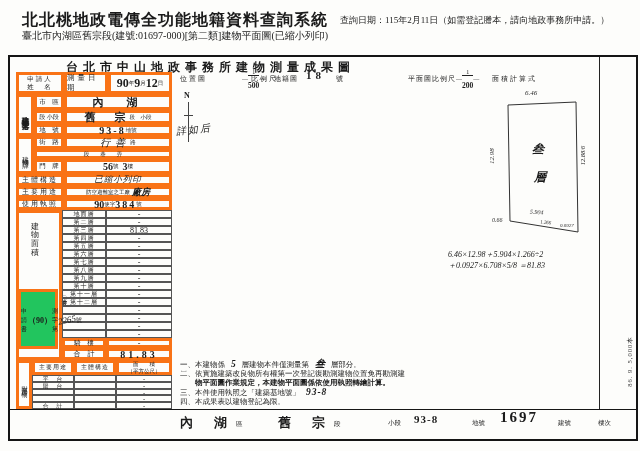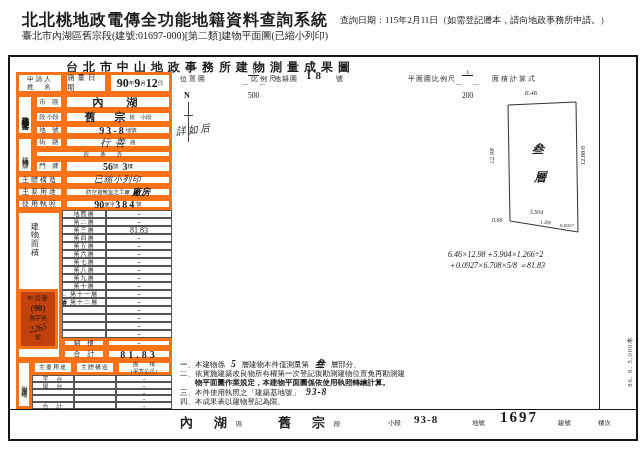--- a/index.html
+++ b/index.html
@@ -6,21 +6,21 @@
   #page{position:relative;width:640px;height:451px;background:#fdfdfb;overflow:hidden;
         font-family:"Liberation Serif","DejaVu Serif",serif;color:#1b1b1b;}
   .abs{position:absolute;}
   .c{position:absolute;box-sizing:border-box;border:3px solid #f97316;display:flex;
      align-items:center;justify-content:center;overflow:visible;}
   .v{writing-mode:vertical-rl;text-orientation:upright;letter-spacing:2px;}
   .hand{font-style:italic;}
   .b{font-weight:bold;}
   .stamp{font-weight:bold;text-shadow:0.6px 0.6px 0 #555, -0.4px 0.2px 0 #777;}
   .frac{display:inline-flex;flex-direction:column;align-items:center;line-height:1;}
-  .frac .den{border-top:1px solid #222;font-weight:normal;padding-top:16px;}
+  .frac .den{border-top:1px solid #222;font-weight:bold;padding-top:6px;}
   .dim{position:absolute;font-style:italic;color:#2c2c2c;}
   .note-line{white-space:nowrap;}
   #formbox{position:absolute;left:8px;top:55px;width:626px;height:382px;
            border:2px solid #151515;background:#fdfdfb;}
   .floor-row{display:flex;height:8px;}
   .fl{box-sizing:border-box;width:44px;border:0.8px solid #555;font-size:6px;line-height:7px;
       text-align:center;letter-spacing:1px;}
   .fv{box-sizing:border-box;width:66px;border:0.8px solid #555;font-size:8px;line-height:7px;
       text-align:center;}
   .ax-row{display:flex;height:6.8px;}
@@ -191,21 +191,21 @@
           <div class="fl"></div>
           <div class="fv">-</div>
         </div>
       </div>
 
     <div class="c" style="left:52px;top:281px;width:44px;height:10px;font-size:6.5px;">騎　樓</div>
     <div class="c" style="left:96px;top:281px;width:66px;height:10px;font-size:8px;">-</div>
     <div class="c" style="left:52px;top:291px;width:44px;height:12px;font-size:7px;">合　計</div>
     <div class="c b" style="left:96px;top:291px;width:66px;height:12px;font-size:10px;letter-spacing:3px;">81.83</div>
 
-    <div class="c" style="left:8px;top:232px;width:40px;height:60px;flex-direction:column;background:#c2410c;justify-content:flex-start;padding-top:2px;">
+    <div class="c" style="left:8px;top:232px;width:40px;height:60px;flex-direction:row;background:#22c55e;justify-content:flex-start;padding-top:2px;">
       <span style="font-size:6px;letter-spacing:1px;">申請書</span>
       <span class="b" style="font-size:8px;">（90）</span>
       <span style="font-size:6px;">測字第</span>
       <span class="hand" style="font-size:9px;transform:rotate(-12deg);">2265</span>
       <span style="font-size:6px;">號</span>
     </div>
 
     <div class="c" style="left:6px;top:303px;width:16px;height:49px;font-size:6px;">
       <span class="v">附屬建物</span>
     </div>

